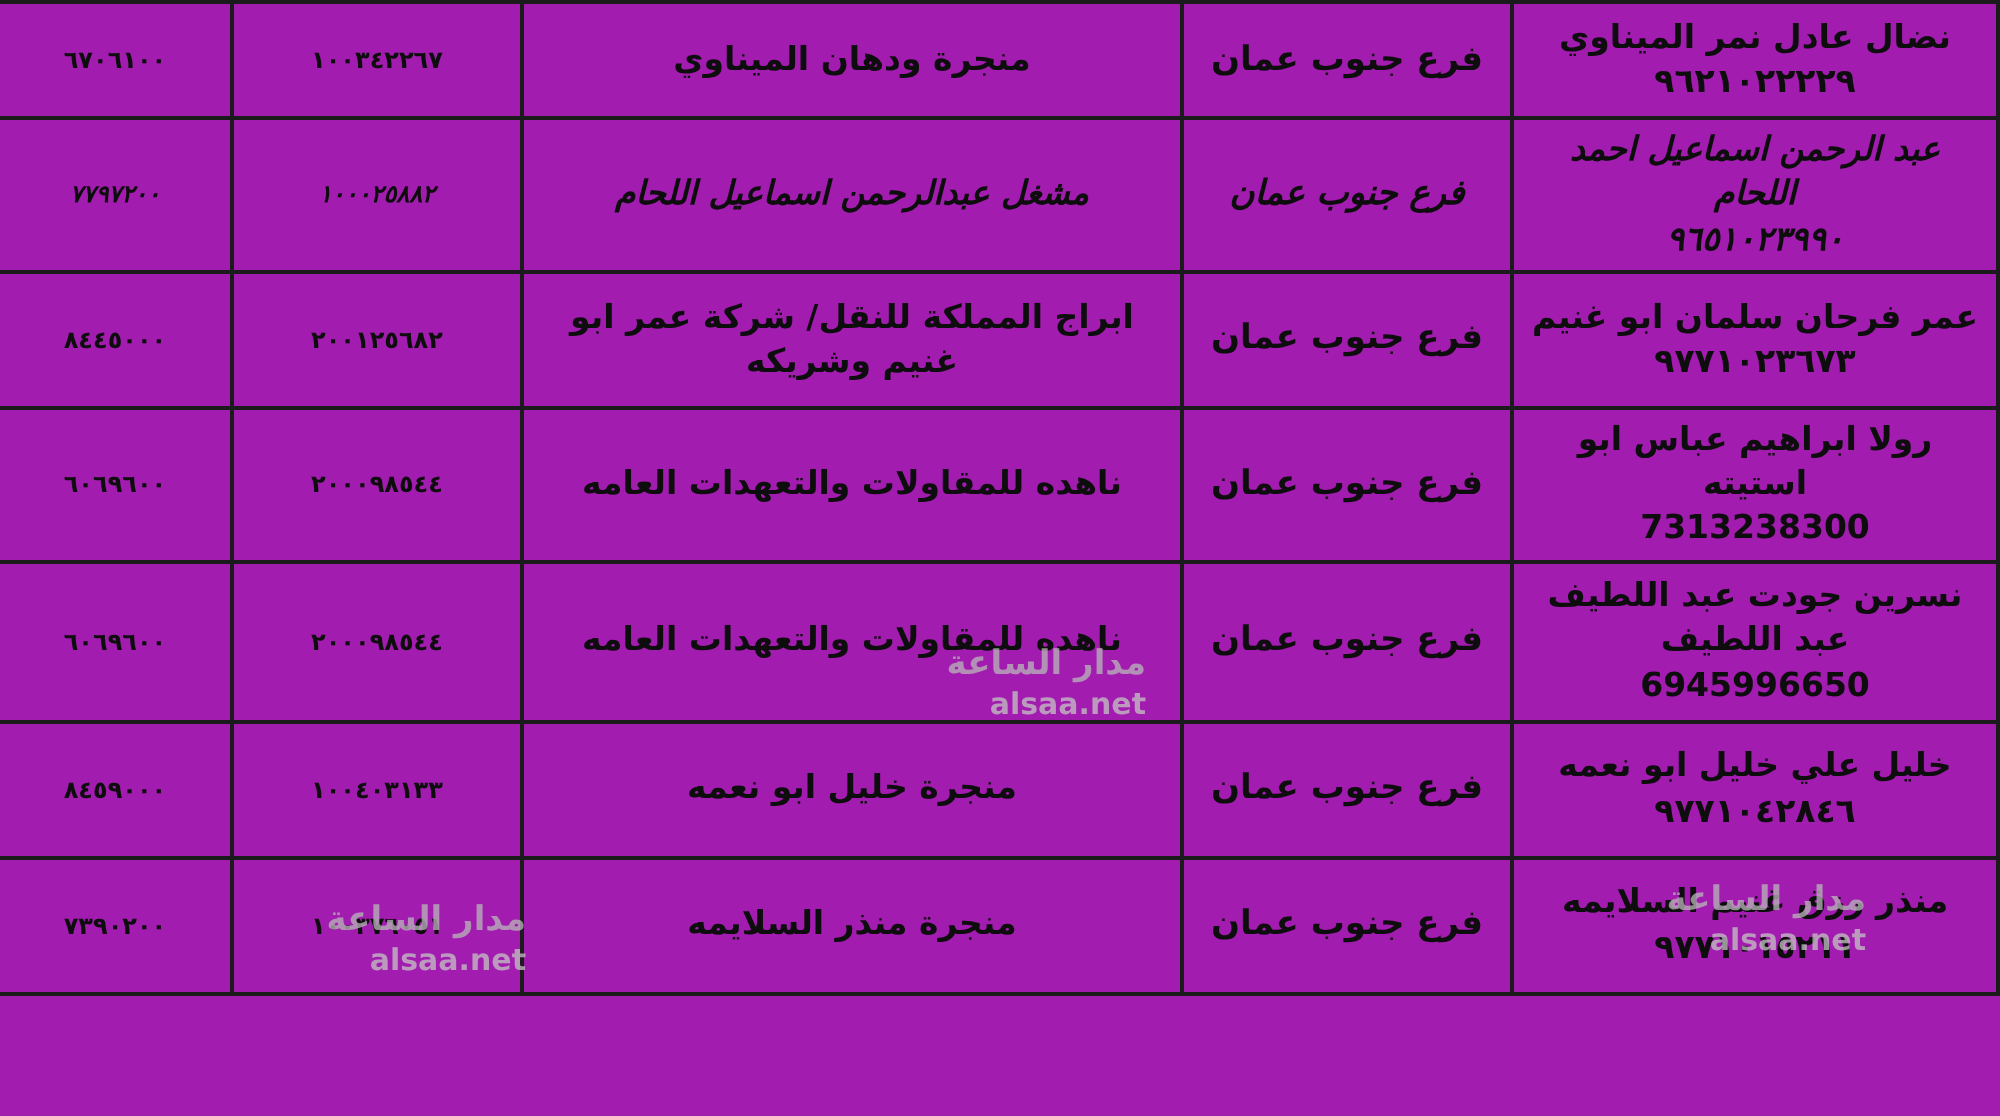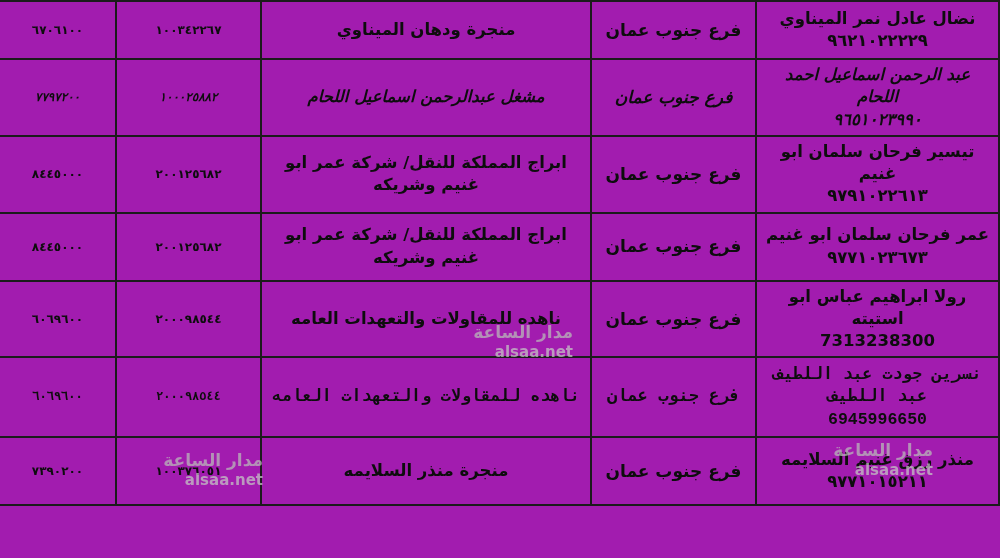--- a/index.html
+++ b/index.html
@@ -60,21 +60,21 @@
   }
   .nm-line { display: block; }
   .nm-phone { display: block; }
 
   
   tr.r0 td { height: 48px; }
   tr.r1 td { height: 58px; font-style: italic; }
   tr.r2 td { height: 58px; }
   tr.r3 td { height: 58px; }
   tr.r4 td { height: 58px; margin-left: 12px; }
-  tr.r5 td { height: 70px; font-family: Liberation Mono, monospace; }
+  tr.r5 td { height: 70px; }
   tr.r6 td { height: 58px; }
   tr.r7 td { height: 58px; }
 
   
   .wm {
     position: absolute;
     pointer-events: none;
     text-align: right;
     color: #b9b9b9;
     opacity: 0.75;
@@ -118,42 +118,32 @@
         <td class="cell-name">
           <span class="nm-line">عبد الرحمن اسماعيل احمد اللحام</span>
           <span class="nm-phone">٩٦٥١٠٢٣٩٩٠</span>
         </td>
         <td class="cell-branch">فرع جنوب عمان</td>
         <td class="cell-entity">مشغل عبدالرحمن اسماعيل اللحام</td>
         <td class="cell-num">١٠٠٠٢٥٨٨٢</td>
         <td class="cell-code">٧٧٩٧٢٠٠</td>
       </tr>
 
-      <tr class="r2">
-        <td class="cell-name">
-          <span class="nm-line">تيسير فرحان سلمان ابو غنيم</span>
-          <span class="nm-phone">٩٧٩١٠٢٢٦١٣</span>
+
+      <tr class="r3">
+        <td class="cell-name">
+          <span class="nm-line">عمر فرحان سلمان ابو غنيم</span>
+          <span class="nm-phone">٩٧٧١٠٢٣٦٧٣</span>
         </td>
         <td class="cell-branch">فرع جنوب عمان</td>
         <td class="cell-entity">ابراج المملكة للنقل/ شركة عمر ابو غنيم وشريكه</td>
         <td class="cell-num">٢٠٠١٢٥٦٨٢</td>
         <td class="cell-code">٨٤٤٥٠٠٠</td>
       </tr>
 
-      <tr class="r3">
-        <td class="cell-name">
-          <span class="nm-line">عمر فرحان سلمان ابو غنيم</span>
-          <span class="nm-phone">٩٧٧١٠٢٣٦٧٣</span>
-        </td>
-        <td class="cell-branch">فرع جنوب عمان</td>
-        <td class="cell-entity">ابراج المملكة للنقل/ شركة عمر ابو غنيم وشريكه</td>
-        <td class="cell-num">٢٠٠١٢٥٦٨٢</td>
-        <td class="cell-code">٨٤٤٥٠٠٠</td>
-      </tr>
-
       <tr class="r4">
         <td class="cell-name">
           <span class="nm-line">رولا ابراهيم عباس ابو استيته</span>
           <span class="nm-phone">7313238300</span>
         </td>
         <td class="cell-branch">فرع جنوب عمان</td>
         <td class="cell-entity">ناهده للمقاولات والتعهدات العامه</td>
         <td class="cell-num">٢٠٠٠٩٨٥٤٤</td>
         <td class="cell-code">٦٠٦٩٦٠٠</td>
       </tr>
@@ -162,20 +152,30 @@
         <td class="cell-name">
           <span class="nm-line">نسرين جودت عبد اللطيف عبد اللطيف</span>
           <span class="nm-phone">6945996650</span>
         </td>
         <td class="cell-branch">فرع جنوب عمان</td>
         <td class="cell-entity">ناهده للمقاولات والتعهدات العامه</td>
         <td class="cell-num">٢٠٠٠٩٨٥٤٤</td>
         <td class="cell-code">٦٠٦٩٦٠٠</td>
       </tr>
 
+      <tr class="r6">
+        <td class="cell-name">
+          <span class="nm-line">خليل علي خليل ابو نعمه</span>
+          <span class="nm-phone">٩٧٧١٠٤٢٨٤٦</span>
+        </td>
+        <td class="cell-branch">فرع جنوب عمان</td>
+        <td class="cell-entity">منجرة خليل ابو نعمه</td>
+        <td class="cell-num">١٠٠٤٠٣١٣٣</td>
+        <td class="cell-code">٨٤٥٩٠٠٠</td>
+      </tr>
 
       <tr class="r7">
         <td class="cell-name">
           <span class="nm-line">منذر رزق غنيم السلايمه</span>
           <span class="nm-phone">٩٧٧١٠١٥٢١١</span>
         </td>
         <td class="cell-branch">فرع جنوب عمان</td>
         <td class="cell-entity">منجرة منذر السلايمه</td>
         <td class="cell-num">١٠٠٣٧٦٠٥١</td>
         <td class="cell-code">٧٣٩٠٢٠٠</td>

